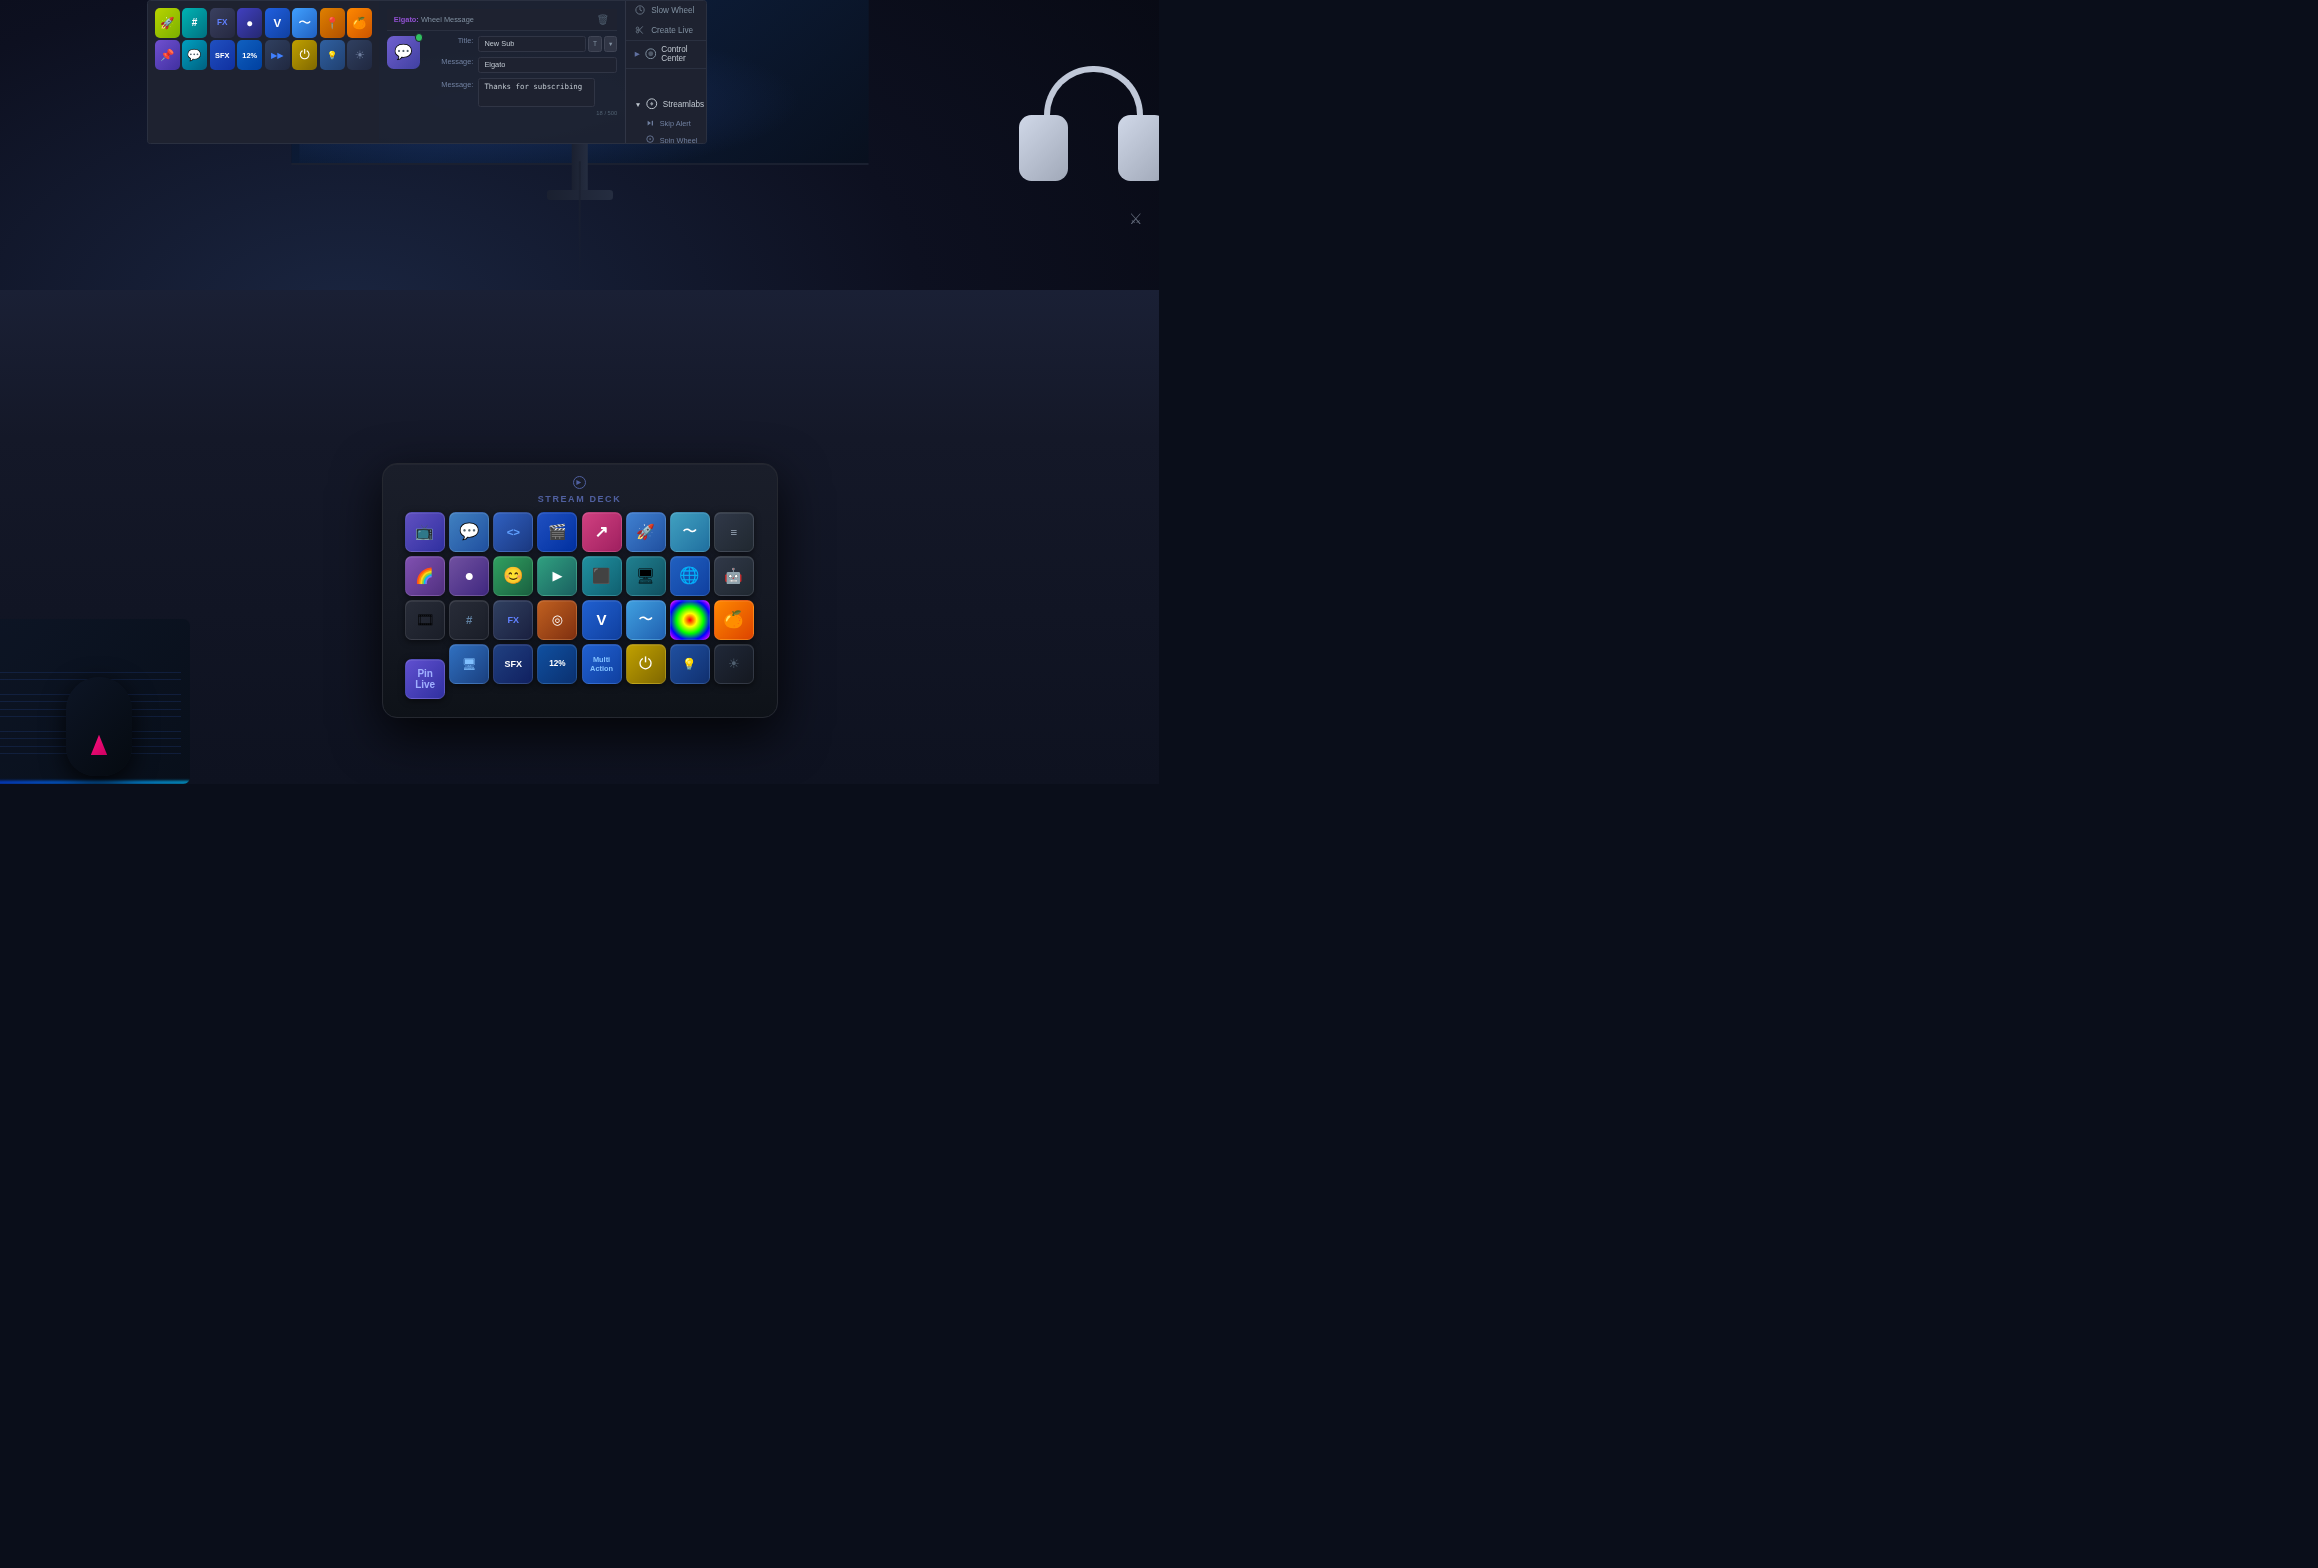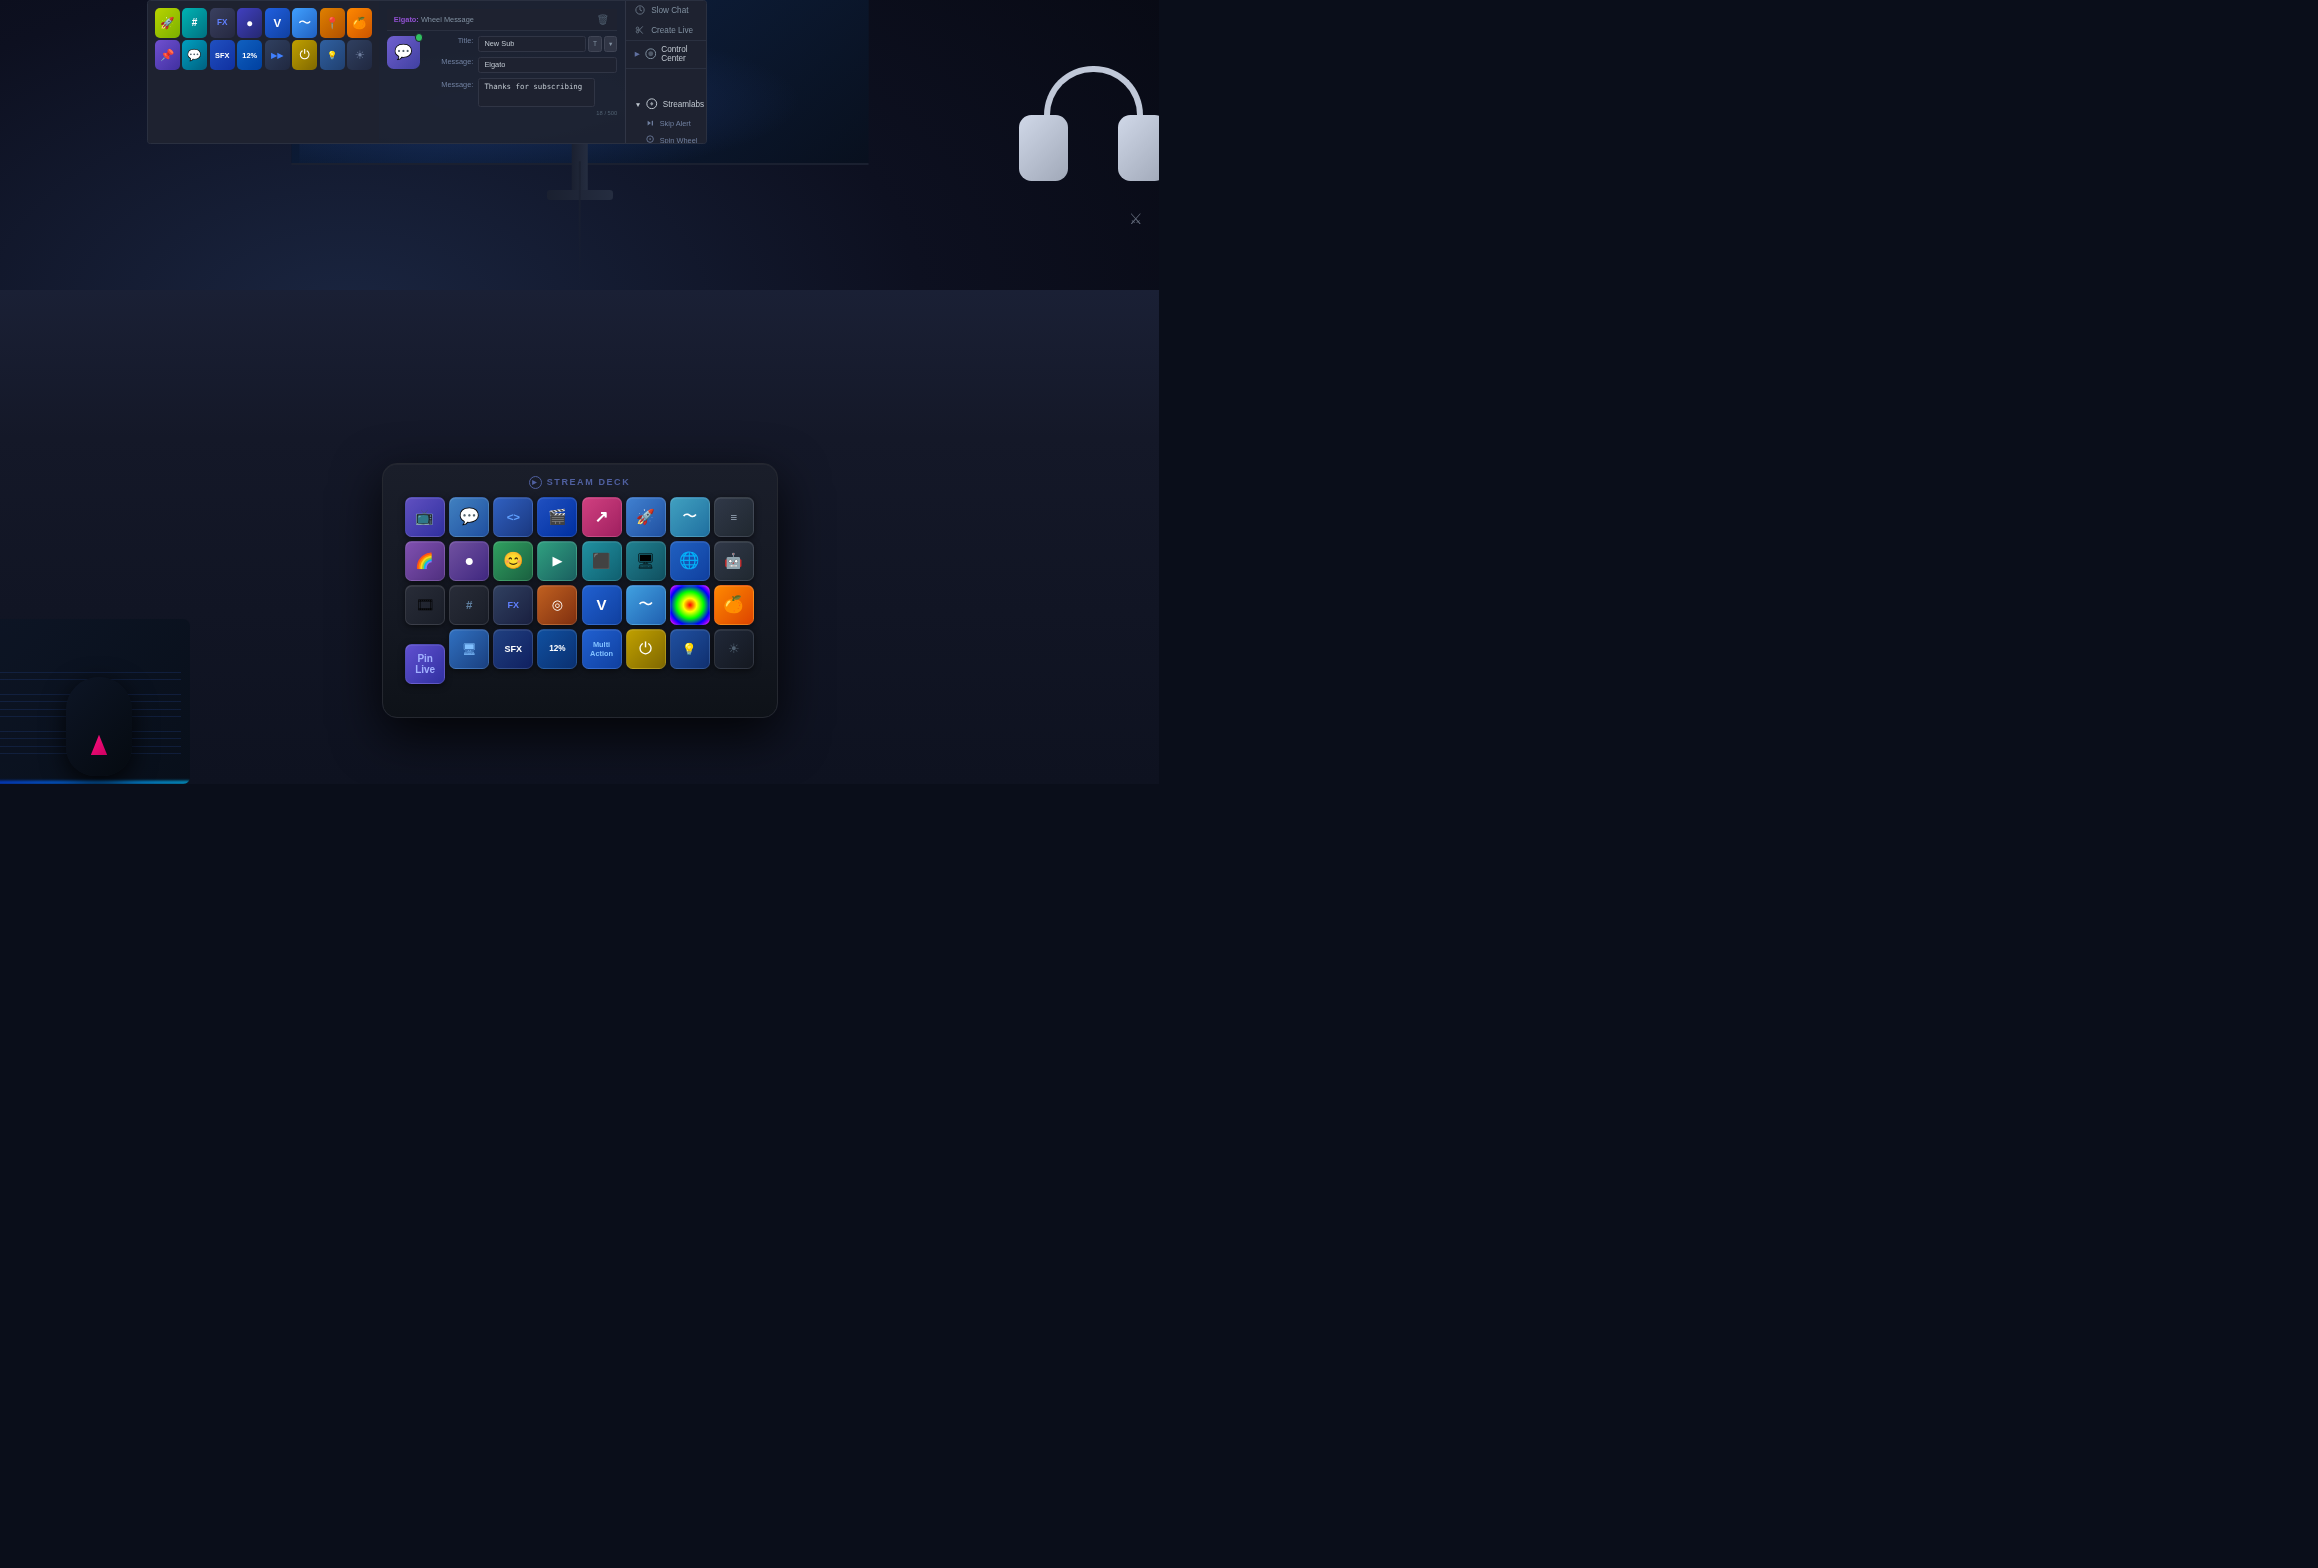--- a/index.html
+++ b/index.html
@@ -284,20 +284,21 @@
 
     .sd-brand {
       display: flex;
       align-items: center;
       gap: 5px;
       margin-bottom: 8.2px;
       color: #5060a0;
       font-size: 9px;
       font-weight: 600;
       letter-spacing: 1.6px;
+      flex-direction: column;
     }
 
     .sd-logo {
       width: 13px;
       height: 13px;
       border: 1.6px solid #5060a0;
       border-radius: 50%;
       display: flex;
       align-items: center;
       justify-content: center;
@@ -629,21 +630,21 @@
 
   <div class="menu-panel">
 
     <div class="menu-item">
       <span class="menu-icon">
         <svg width="10" height="10" viewBox="0 0 12 12" fill="none">
           <circle cx="6" cy="6" r="5" stroke="#8090a0" stroke-width="1.2"></circle>
           <path d="M6 3v3l2 1" stroke="#8090a0" stroke-width="1.2" stroke-linecap="round"></path>
         </svg>
       </span>
-      <span>Slow Chat</span>
+      <span>Slow Wheel</span>
     </div>
 
     <div class="menu-item">
       <span class="menu-icon">
         <svg width="10" height="10" viewBox="0 0 12 12" fill="none">
           <circle cx="3" cy="4" r="1.5" stroke="#8090a0" stroke-width="1.2"></circle>
           <circle cx="3" cy="8" r="1.5" stroke="#8090a0" stroke-width="1.2"></circle>
           <path d="M4.2 4.8L9 10M4.2 7.2L9 2" stroke="#8090a0" stroke-width="1.2" stroke-linecap="round"></path>
         </svg>
       </span>

